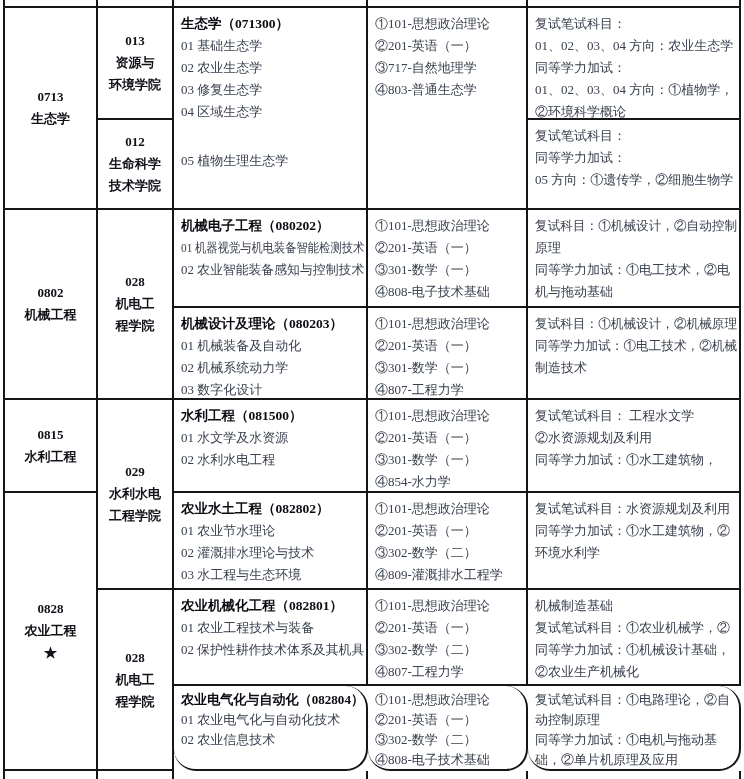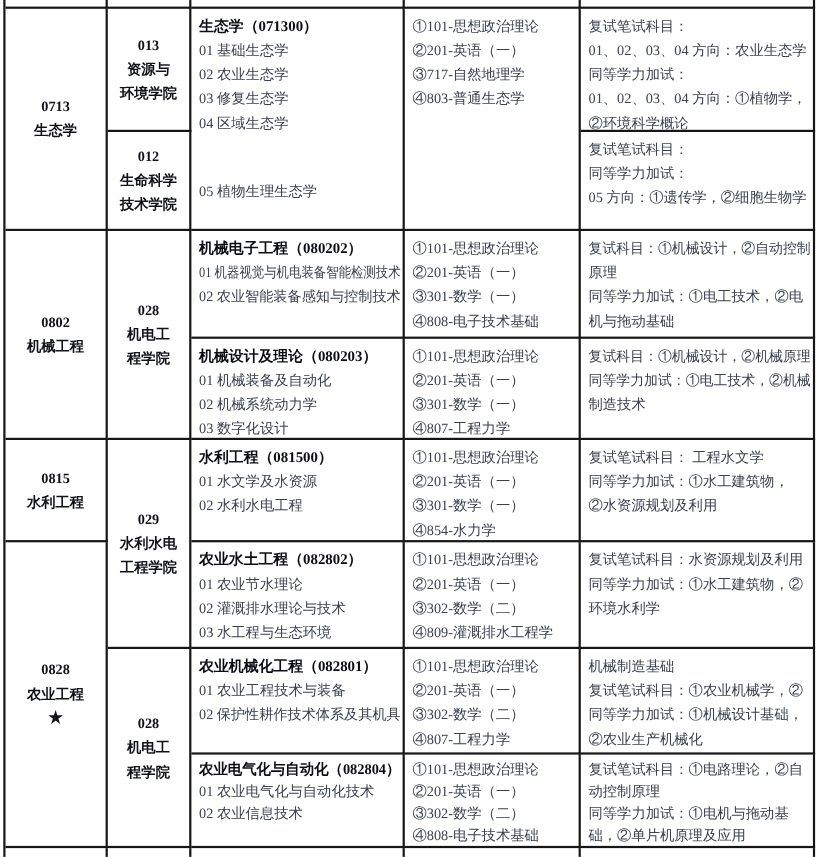--- a/index.html
+++ b/index.html
@@ -21,24 +21,24 @@
     overflow:hidden;
     font-size:13px;
     line-height:22px;
   }
   .nb{border-bottom:none;}
   .center{display:flex;flex-direction:column;justify-content:center;align-items:center;
           text-align:center;font-weight:bold;color:#101218;}
   .pad{padding:5px 2px 2px 7px;}
   .ln{white-space:nowrap;}
   .mt{font-weight:bold;color:#0b0d12;font-size:13.5px;}
-  .gap{margin-top:40px;}
+  .gap{margin-top:27px;}
   .star{font-size:15px;line-height:22px;}
   .pre{white-space:pre-line;}
-  .tight{line-height:20px;padding-top:4px;}
+  .tight{line-height:20px;padding-top:4px;border-radius:22px;}
   
   .r1{grid-row:1}.r2{grid-row:2}.r3{grid-row:3}.r4{grid-row:4}.r5{grid-row:5}
   .r6{grid-row:6}.r7{grid-row:7}.r8{grid-row:8}.r9{grid-row:9}.r10{grid-row:10}
   .r2s2{grid-row:2/span 2}.r4s2{grid-row:4/span 2}.r6s2{grid-row:6/span 2}
   .r7s3{grid-row:7/span 3}.r8s2{grid-row:8/span 2}
   .c1{grid-column:1}.c2{grid-column:2}.c3{grid-column:3}.c4{grid-column:4}.c5{grid-column:5}
 </style>
 </head>
 <body>
 
@@ -152,22 +152,22 @@
     <div class="ln">02 水利水电工程</div>
   </div>
   <div class="cell pad r6 c4">
     <div class="ln">①101-思想政治理论</div>
     <div class="ln">②201-英语（一）</div>
     <div class="ln">③301-数学（一）</div>
     <div class="ln">④854-水力学</div>
   </div>
   <div class="cell pad r6 c5">
     <div class="ln">复试笔试科目： 工程水文学</div>
+    <div class="ln">②水资源规划及利用</div>
     <div class="ln">同等学力加试：①水工建筑物，</div>
-    <div class="ln">②水资源规划及利用</div>
   </div>
 
   <div class="cell center r7s3 c1">
     <div>0828</div>
     <div>农业工程</div>
     <div class="star">★</div>
   </div>
   <div class="cell pad r7 c3">
     <div class="ln mt">农业水土工程（082802）</div>
     <div class="ln">01 农业节水理论</div>

